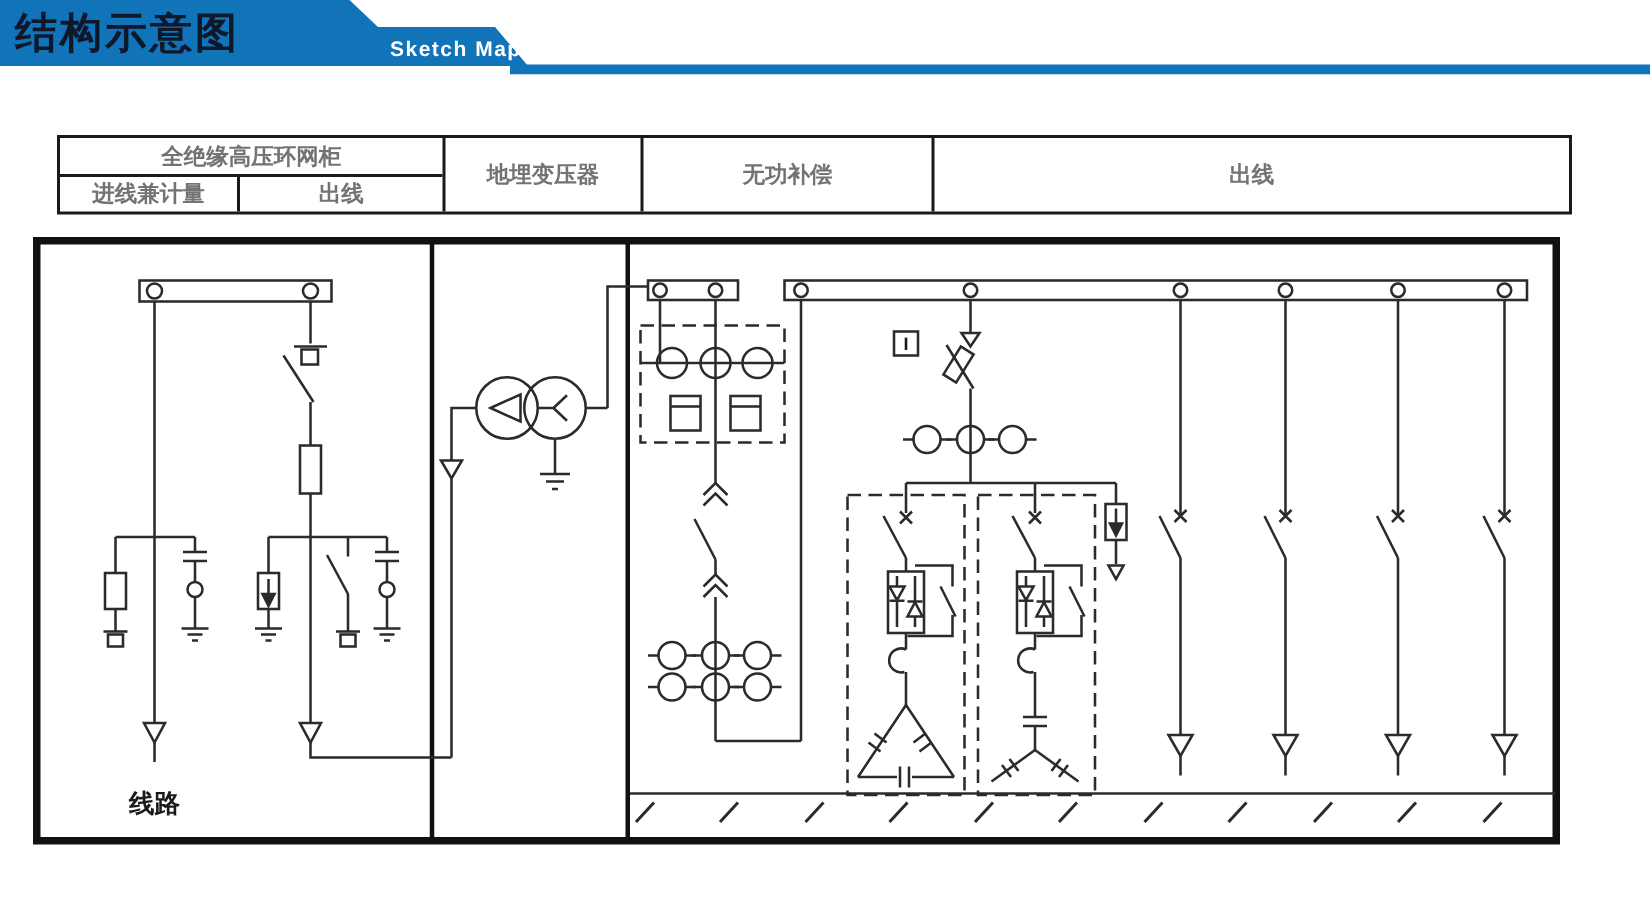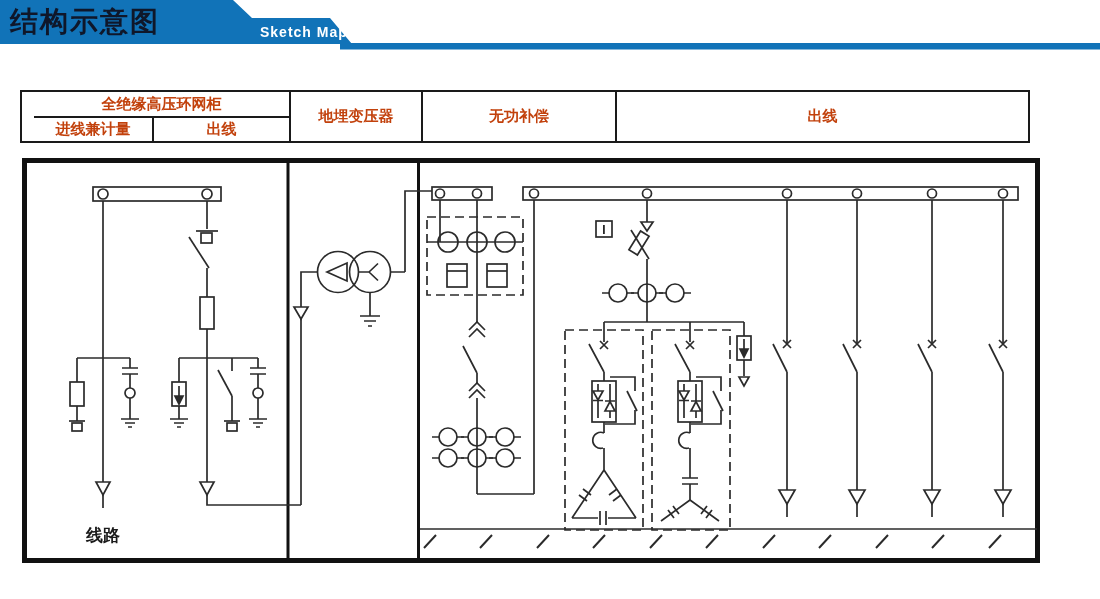--- a/index.html
+++ b/index.html
@@ -6,23 +6,23 @@
   body{width:1100px;height:599px;position:relative;overflow:hidden;
        font-family:"Liberation Sans","DejaVu Sans",sans-serif;}
   
   .banner-svg{position:absolute;left:0;top:0;}
   .banner-title{position:absolute;left:10px;top:4px;color:#0f172a;font-size:28px;
         font-weight:700;letter-spacing:2px;line-height:36px;}
   .banner-sub{position:absolute;left:218px;top:24px;color:#fff;font-size:14px;
         font-weight:600;letter-spacing:1px;margin-left:42px;}
   
   *{box-sizing:border-box;}
-  .htable{position:absolute;left:20px;top:90px;width:1010px;height:53px;
+  .htable{position:absolute;left:38px;top:90px;width:1010px;height:53px;
         border:2px solid #1a1a1a;display:flex;background:#fff;
-        color:#c2410c;font-weight:700;font-size:15px;padding-left:12px;}
+        color:#737373;font-weight:700;font-size:15px;}
   .sec{display:flex;flex-direction:column;}
   .sec-b{border-right:2px solid #1a1a1a;}
   .sec-title{height:26px;border-bottom:2px solid #1a1a1a;display:flex;
         align-items:center;justify-content:center;}
   .sec-cols{flex:1;display:flex;justify-content:space-between;}
   .cell{display:flex;align-items:center;justify-content:center;}
   .cell-b{border-right:2px solid #1a1a1a;}
   .sec-single{flex:1;display:flex;align-items:center;justify-content:center;}
   
   .diagram{position:absolute;left:22px;top:158px;}

